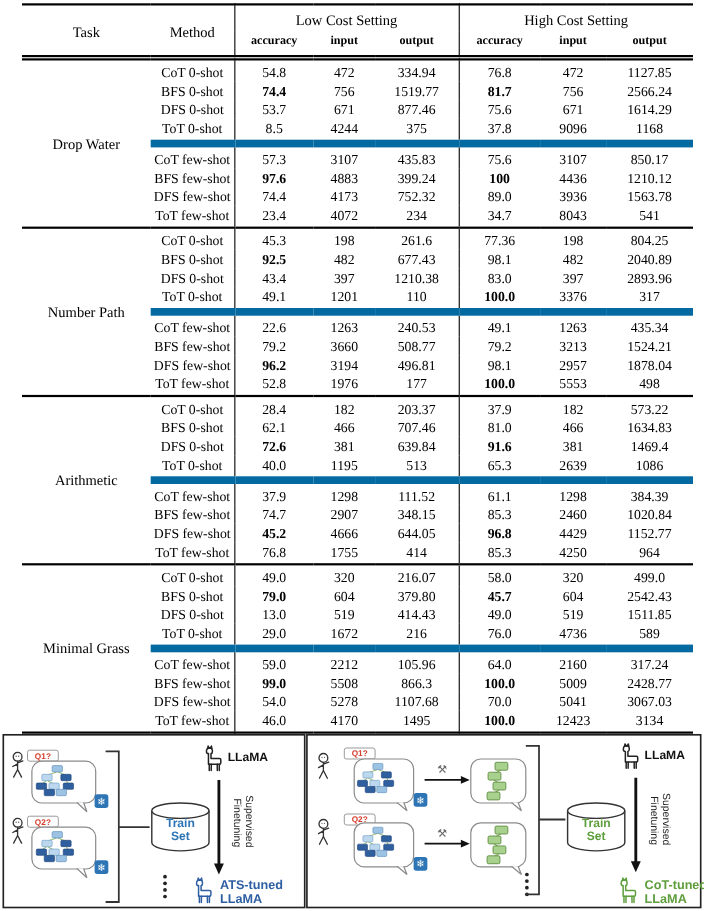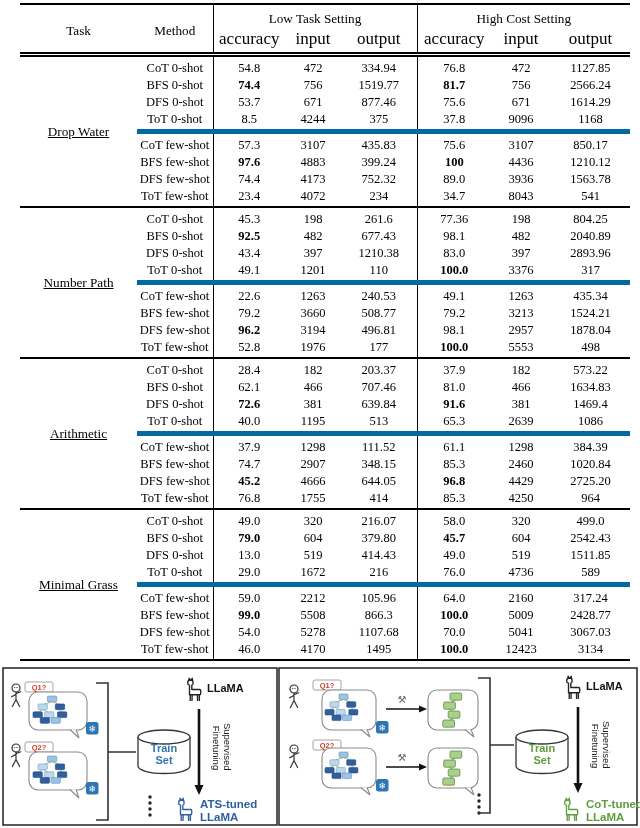--- a/index.html
+++ b/index.html
@@ -5,27 +5,27 @@
   html,body{margin:0;padding:0;}
   body{width:640px;height:828px;background:#fff;position:relative;overflow:hidden;
        font-family:"Liberation Serif",serif;color:#000;}
   
   table.tbl{position:absolute;left:20px;top:3px;width:610px;border-collapse:collapse;
             border-top:2px solid #000;border-bottom:2px solid #000;}
   .tbl th,.tbl td{text-align:center;padding:0;font-size:12.5px;line-height:1.12;
                   font-weight:400;white-space:nowrap;}
   .tbl thead{border-bottom:5px double #000;}
   .tbl thead tr.r1 th{padding-top:5px;height:19px;font-size:13.2px;}
-  .tbl thead tr.r2 th{height:17px;padding-bottom:4px;font-size:17px;}
+  .tbl thead tr.r2 th{height:17px;padding-bottom:4px;font-size:11px;font-weight:bold;}
   .tbl thead th.span2{vertical-align:middle;}
   .vbar{border-left:1px solid #000;}
   .tbl tbody td{height:17px;}
-  td.task{font-size:13.2px;text-decoration:underline;}
+  td.task{font-size:13.2px;}
   tr.sec-top td{border-top:2px solid #000;}
-  tr.blk-top td{border-top:5px solid #0369a1;}
+  tr.blk-top td{border-top:7px solid #0369a1;}
   tr.pad-top td{padding-top:2px;}
   tr.pad-bot td{padding-bottom:2px;}
   td.bd{font-weight:700;}
   
   .fig{position:absolute;left:0;top:645px;}
   .fig text{font-family:"Liberation Sans",sans-serif;}
 </style>
 </head>
 <body>
 
@@ -37,21 +37,21 @@
       <col style="width:56px">
       <col style="width:76px">
     <col style="width:74px">
       <col style="width:60px">
       <col style="width:79px">
   </colgroup>
   <thead>
     <tr class="r1">
       <th rowspan="2" class="span2">Task</th>
       <th rowspan="2" class="span2">Method</th>
-      <th colspan="3" class="vbar">Low Task Setting</th>
+      <th colspan="3" class="vbar">Low Cost Setting</th>
       <th colspan="3" class="vbar">High Cost Setting</th>
     </tr>
     <tr class="r2">
       <th class="vbar">accuracy</th>
       <th>input</th>
       <th>output</th>
       <th class="vbar">accuracy</th>
       <th>input</th>
       <th>output</th>
     </tr>
@@ -258,21 +258,21 @@
         <td class="num">2460</td>
         <td class="num">1020.84</td>
       </tr>
       <tr>
         <td class="method">DFS few-shot</td>
         <td class="num vbar bd">45.2</td>
         <td class="num">4666</td>
         <td class="num">644.05</td>
         <td class="num vbar bd">96.8</td>
         <td class="num">4429</td>
-        <td class="num">2725.20</td>
+        <td class="num">1152.77</td>
       </tr>
       <tr class="pad-bot">
         <td class="method">ToT few-shot</td>
         <td class="num vbar">76.8</td>
         <td class="num">1755</td>
         <td class="num">414</td>
         <td class="num vbar">85.3</td>
         <td class="num">4250</td>
         <td class="num">964</td>
       </tr>

